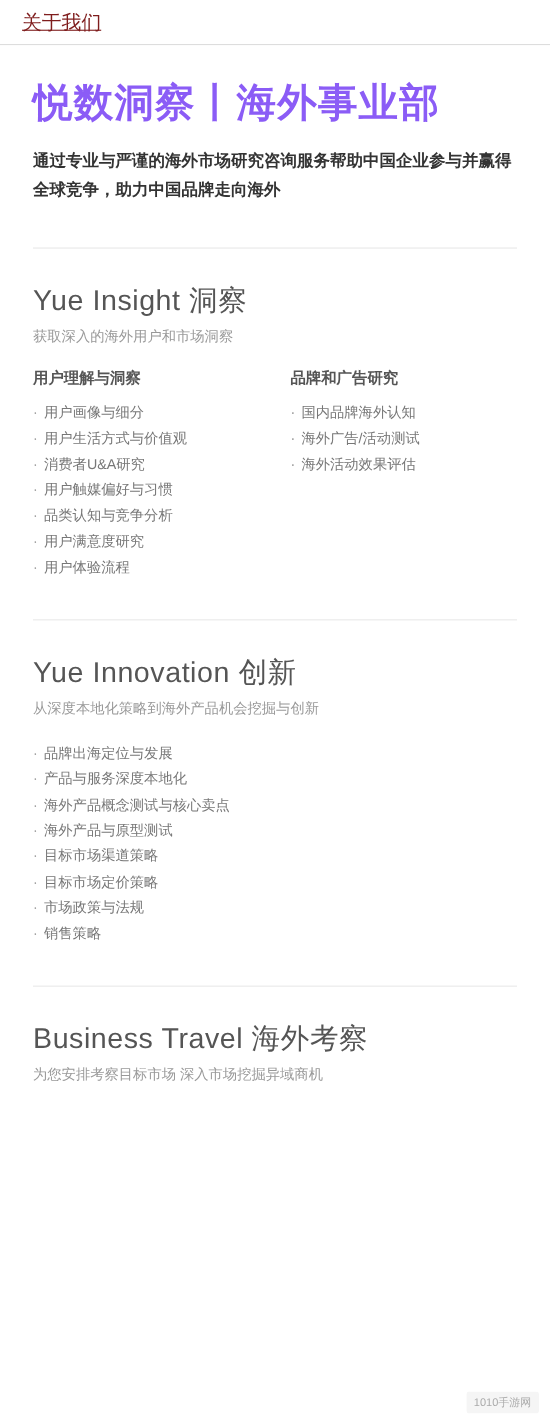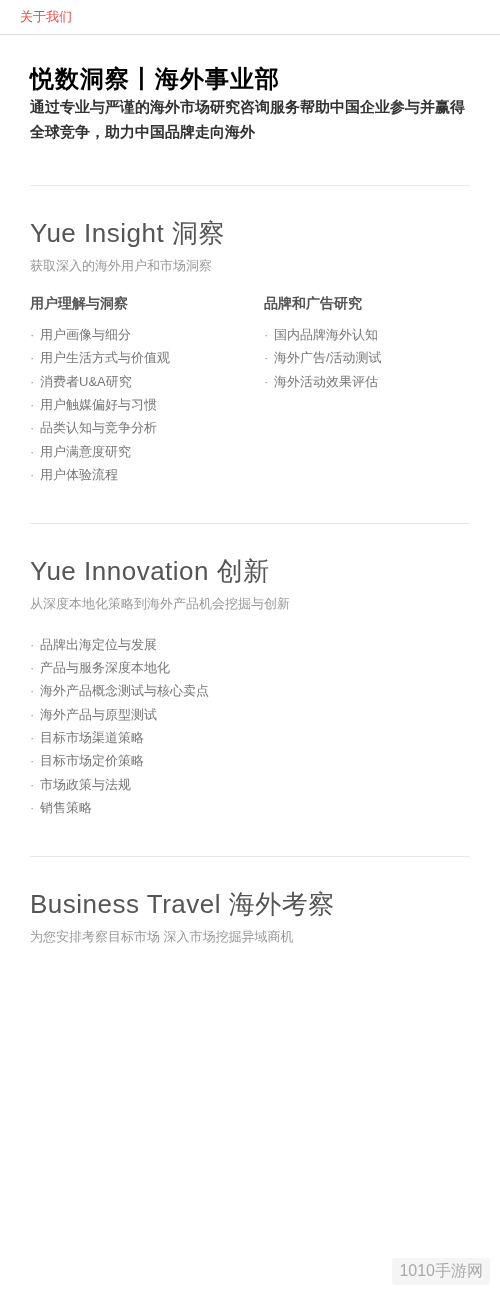--- a/index.html
+++ b/index.html
@@ -13,33 +13,35 @@
       background-color: #ffffff;
       color: #333333;
       width: 500px;
       min-height: 1295px;
       overflow-x: hidden;
     }
 
     .top-bar {
       border-bottom: 1px solid #dddddd;
       padding: 8px 20px;
-      font-size: 13px;
-      color: #ef4444;
+      font-size: 18px;
+      color: #7f1d1d;
+      text-decoration: underline;
     }
 
     .page-content {
       padding: 30px 30px 60px 30px;
     }
 
     .main-title {
-      font-size: 24px;
+      font-size: 36px;
       font-weight: 900;
-      color: #000000;
+      color: #8b5cf6;
       line-height: 1.2;
+      margin-bottom: 20px;
       letter-spacing: 1px;
     }
 
     .intro-text {
       font-size: 15px;
       font-weight: 700;
       color: #333333;
       line-height: 1.7;
       margin-bottom: 40px;
     }
@@ -101,21 +103,21 @@
     .section-divider {
       border: none;
       border-top: 1px solid #e8e8e8;
       margin: 10px 0 30px 0;
     }
 
     .footer-logo {
       position: fixed;
       bottom: 10px;
       right: 10px;
-      font-size: 16px;
+      font-size: 10px;
       color: #aaaaaa;
       background: #f5f5f5;
       padding: 3px 7px;
       border-radius: 3px;
     }
   </style>
 </head>
 <body>
 
 <div class="top-bar">

